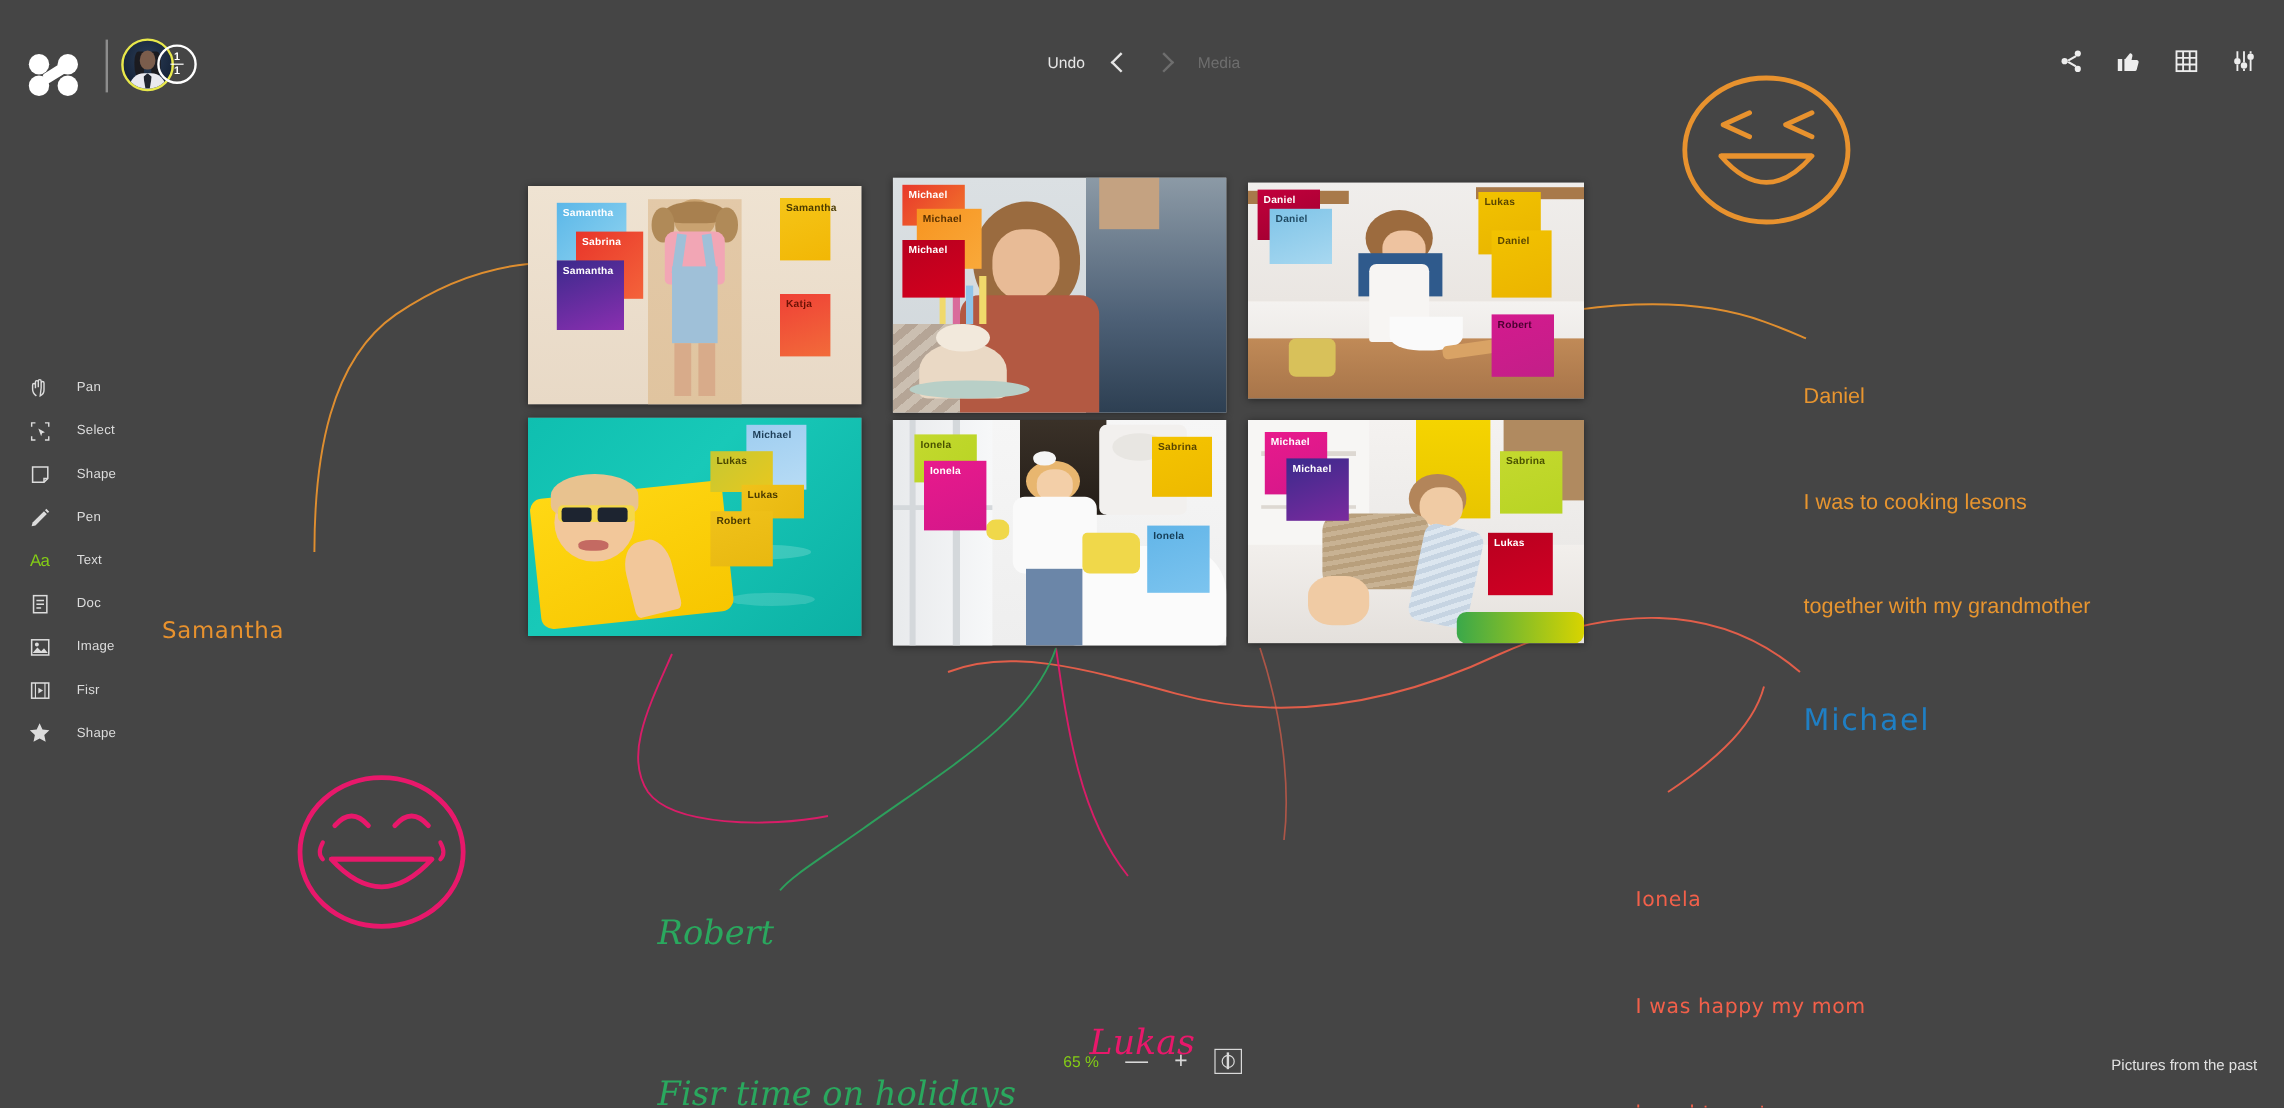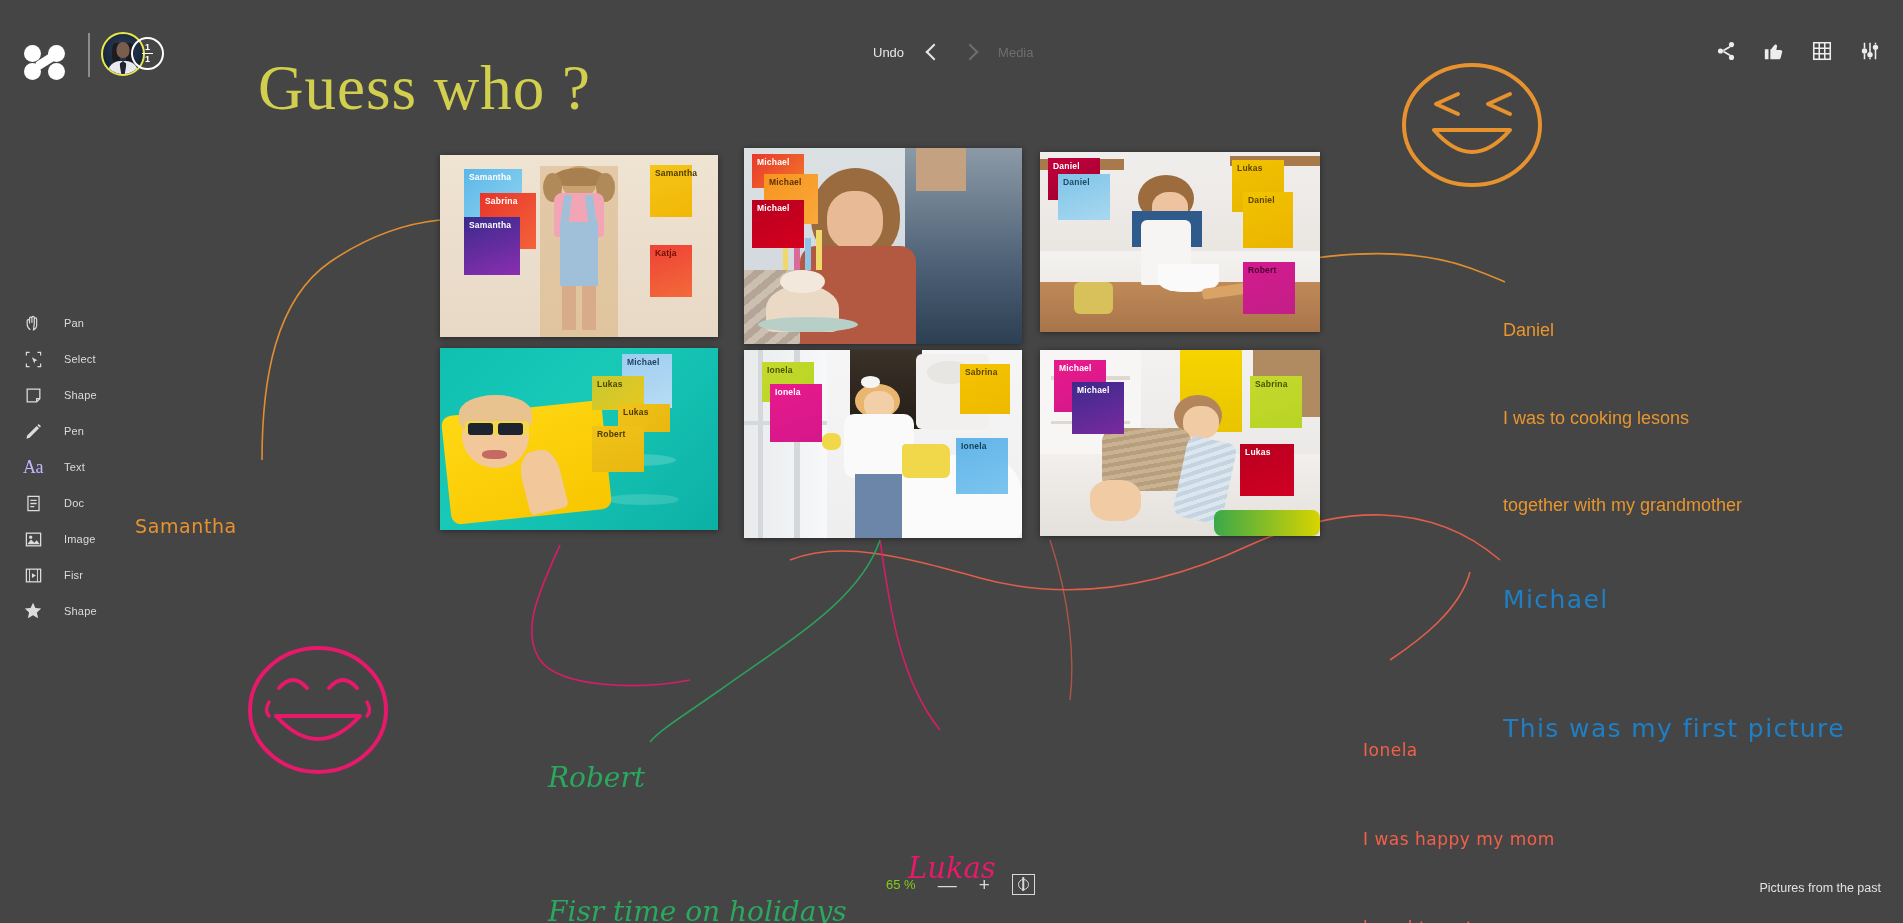--- a/index.html
+++ b/index.html
@@ -94,21 +94,20 @@
     <path d="M262,460 C262,380 275,300 330,262 C380,228 420,222 440,220" fill="none" stroke="#e8922e" stroke-width="1.6" opacity=".95"></path>
     <path d="M1315,258 C1360,252 1420,250 1470,268 C1492,276 1500,280 1505,282" fill="none" stroke="#e8922e" stroke-width="1.6" opacity=".95"></path>
     <path d="M1500,560 C1430,500 1340,505 1250,545 C1150,592 1060,600 980,578 C900,556 840,540 790,560" fill="none" stroke="#f2604a" stroke-width="1.6" opacity=".9"></path>
     <path d="M1390,660 C1420,640 1460,610 1470,572" fill="none" stroke="#f2604a" stroke-width="1.6" opacity=".9"></path>
     <path d="M560,545 C540,590 520,630 540,660 C560,688 640,690 690,680" fill="none" stroke="#e8186b" stroke-width="1.6" opacity=".9"></path>
     <path d="M880,540 C890,610 900,680 940,730" fill="none" stroke="#e8186b" stroke-width="1.6" opacity=".9"></path>
     <path d="M880,540 C860,600 790,640 720,690 C680,718 660,730 650,742" fill="none" stroke="#2aa85e" stroke-width="1.6" opacity=".9"></path>
     <path d="M1050,540 C1070,600 1075,660 1070,700" fill="none" stroke="#f2604a" stroke-width="1.4" opacity=".6"></path>
   </svg>
 
-  <div id="title">Guess who ?</div>
 
   <div class="emoji" style="left:1400px;top:60px;">
     <svg width="145" height="130" viewBox="0 0 145 130">
       <ellipse cx="72" cy="65" rx="68" ry="60" fill="none" stroke="#e8922e" stroke-width="4"></ellipse>
       <path d="M36 44 l22 -10 M36 44 l22 10" fill="none" stroke="#e8922e" stroke-width="4" stroke-linecap="round"></path>
       <path d="M110 34 l-22 10 l22 10" fill="none" stroke="#e8922e" stroke-width="4" stroke-linecap="round" stroke-linejoin="round"></path>
       <path d="M34 70 q38 44 76 0 z" fill="none" stroke="#e8922e" stroke-width="4" stroke-linejoin="round"></path>
       <path d="M34 70 h76" fill="none" stroke="#e8922e" stroke-width="4"></path>
     </svg>
   </div>
@@ -258,21 +257,20 @@
   </div>
 
   <div class="caption" style="left:1503px;top:258px;color:#e8952f;font-size:18px;line-height:1.62;">
     <div>Daniel</div>
     <div>I was to cooking lesons</div>
     <div>together with my grandmother</div>
   </div>
 
   <div class="caption" style="left:1503px;top:492px;color:#1f7fc4;font-family:'DejaVu Sans',sans-serif;font-size:25px;letter-spacing:1.4px;line-height:1.72;">
     <div>Michael</div>
-    <div>This was my first picture</div>
   </div>
 
   <div class="caption" style="left:548px;top:666px;color:#2aa85e;font-family:'DejaVu Serif',serif;font-style:italic;font-size:28px;line-height:1.6;">
     <div>Robert</div>
     <div>Fisr time on holidays</div>
     
   </div>
 
   <div class="caption" style="left:908px;top:752px;color:#e8186b;font-family:'DejaVu Serif',serif;font-style:italic;font-size:29px;line-height:1.6;">
     <div>Lukas</div>
@@ -378,21 +376,21 @@
   <div class="tool">
     <span class="ticon">
       <svg viewBox="0 0 24 24" width="19" height="19" fill="#dcdcdc">
         <path d="M3 21l4-1 12-12-3-3L4 17z"></path>
           <path d="M17 4l3 3 1.5-1.5-3-3z"></path>
       </svg>
     </span>
     <span class="tlabel">Pen</span>
   </div>
   <div class="tool">
-    <span class="ticon" style="font-size:18px;color:#c4b5fd;letter-spacing:-.5px;font-family:Liberation Serif, serif;">Aa</span>
+    <span class="ticon" style="font-size:14px;color:#84cc16;letter-spacing:-.5px;">Aa</span>
     <span class="tlabel">Text</span>
   </div>
   <div class="tool">
     <span class="ticon">
       <svg viewBox="0 0 24 24" width="19" height="19" fill="none" stroke="#dcdcdc" stroke-width="1.6">
         <rect x="5" y="3" width="14" height="18"></rect>
           <path d="M8 8h8M8 12h8M8 16h5"></path>
       </svg>
     </span>
     <span class="tlabel">Doc</span>

